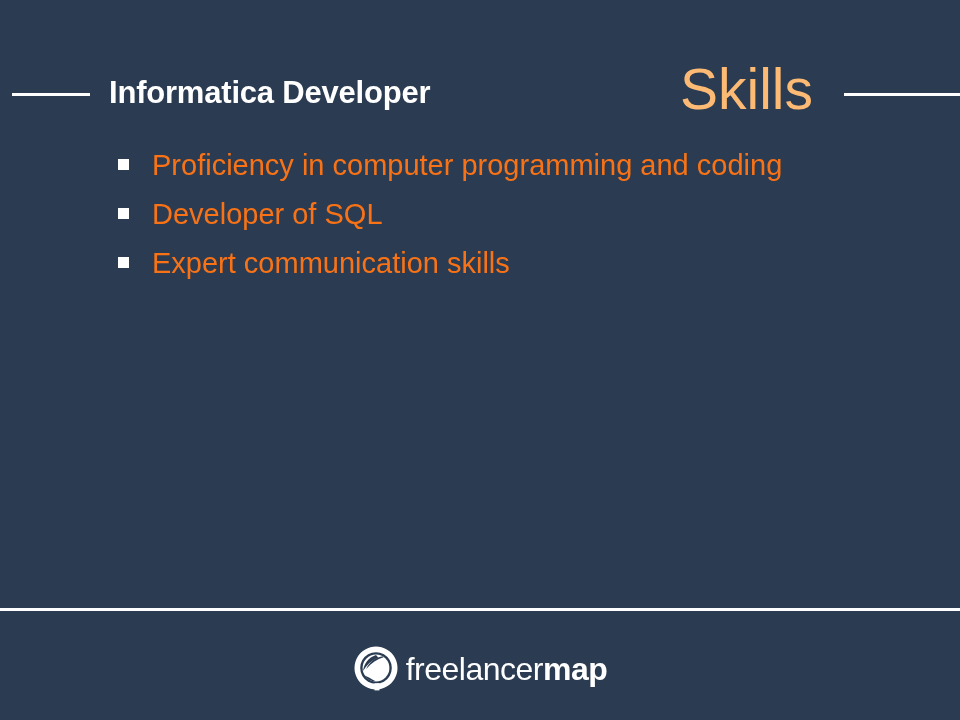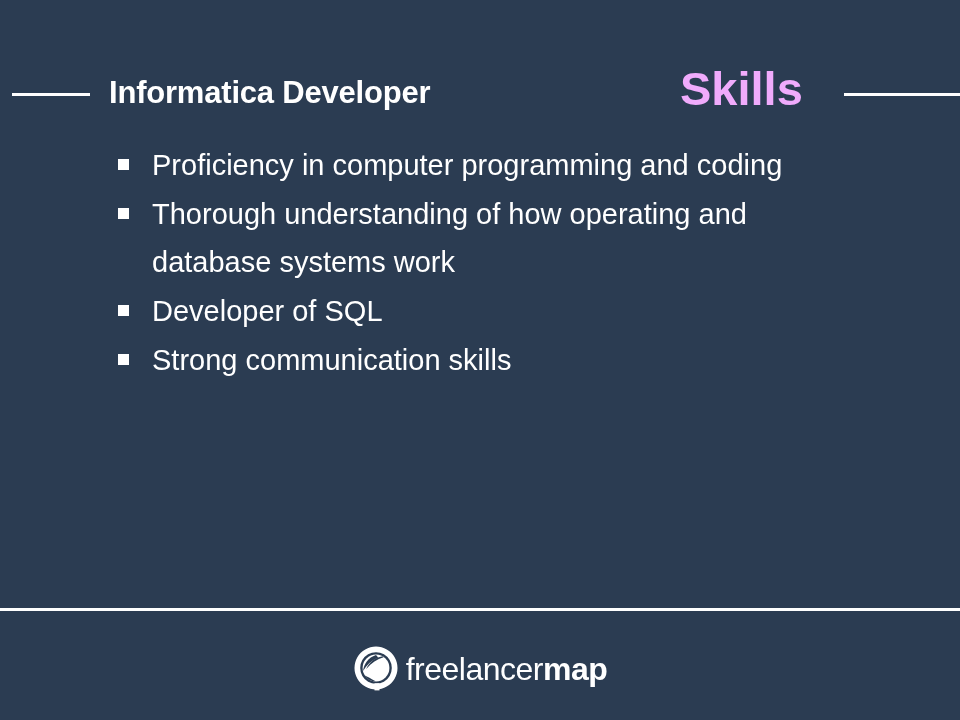--- a/index.html
+++ b/index.html
@@ -52,23 +52,23 @@
     color: #ffffff;
     letter-spacing: -0.2px;
     line-height: 62px;
     white-space: nowrap;
   }
 
   .section-label {
     position: absolute;
     left: 668px;
     top: -4px;
-    font-size: 47px;
-    font-weight: 700;
-    color: #f0abfc;
+    font-size: 57px;
+    font-weight: 400;
+    color: #fdba74;
     line-height: 62px;
     white-space: nowrap;
   }
 
   
   .bullet-list {
     position: absolute;
     left: 118px;
     top: 141px;
     width: 760px;
@@ -76,21 +76,21 @@
     padding: 0;
     list-style: none;
   }
 
   .bullet-item {
     position: relative;
     padding-left: 34px;
     margin: 0 12px 1px 0;
     font-size: 29px;
     line-height: 48px;
-    color: #ffffff;
+    color: #f97316;
     font-weight: 400;
   }
 
   .bullet-marker {
     position: absolute;
     left: 0px;
     top: 18px;
     width: 11px;
     height: 11px;
     background: #ffffff;
@@ -159,29 +159,25 @@
     <div class="rule rule-right"></div>
   </div>
 
   <ul class="bullet-list">
     <li class="bullet-item">
       <span class="bullet-marker"></span>
       <span class="bullet-text">Proficiency in computer programming and coding</span>
     </li>
     <li class="bullet-item">
       <span class="bullet-marker"></span>
-      <span class="bullet-text">Thorough understanding of how operating and database systems work</span>
-    </li>
-    <li class="bullet-item">
-      <span class="bullet-marker"></span>
       <span class="bullet-text">Developer of SQL</span>
     </li>
     <li class="bullet-item">
       <span class="bullet-marker"></span>
-      <span class="bullet-text">Strong communication skills</span>
+      <span class="bullet-text">Expert communication skills</span>
     </li>
   </ul>
 
   <div class="footer-divider"></div>
   <div class="footer">
     <div class="logo">
       <svg class="logo-mark" viewBox="0 0 46 46">
         <path d="M23 1.5 A21.5 21.5 0 1 1 22.99 1.5 Z M23 7.2 A15.8 15.8 0 1 0 23.01 7.2 Z" fill="#ffffff" fill-rule="evenodd"></path>
         <path d="M21.5 38.2 h5.0 v7.2 h-5.0 Z" fill="#ffffff"></path>
         <circle cx="23" cy="23" r="13.4" fill="#ffffff"></circle>

